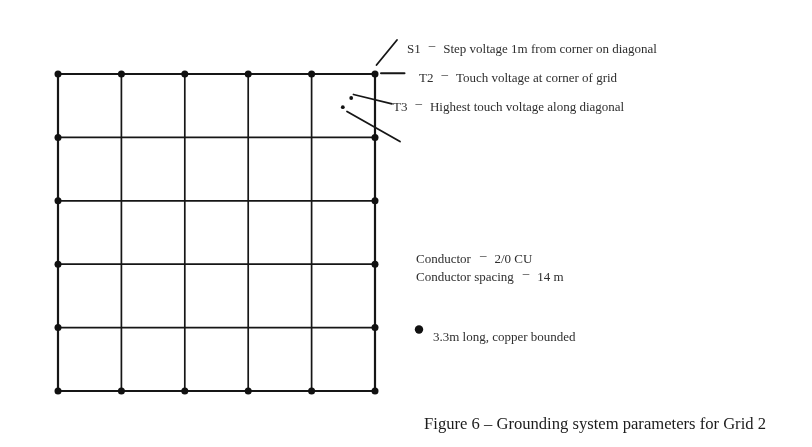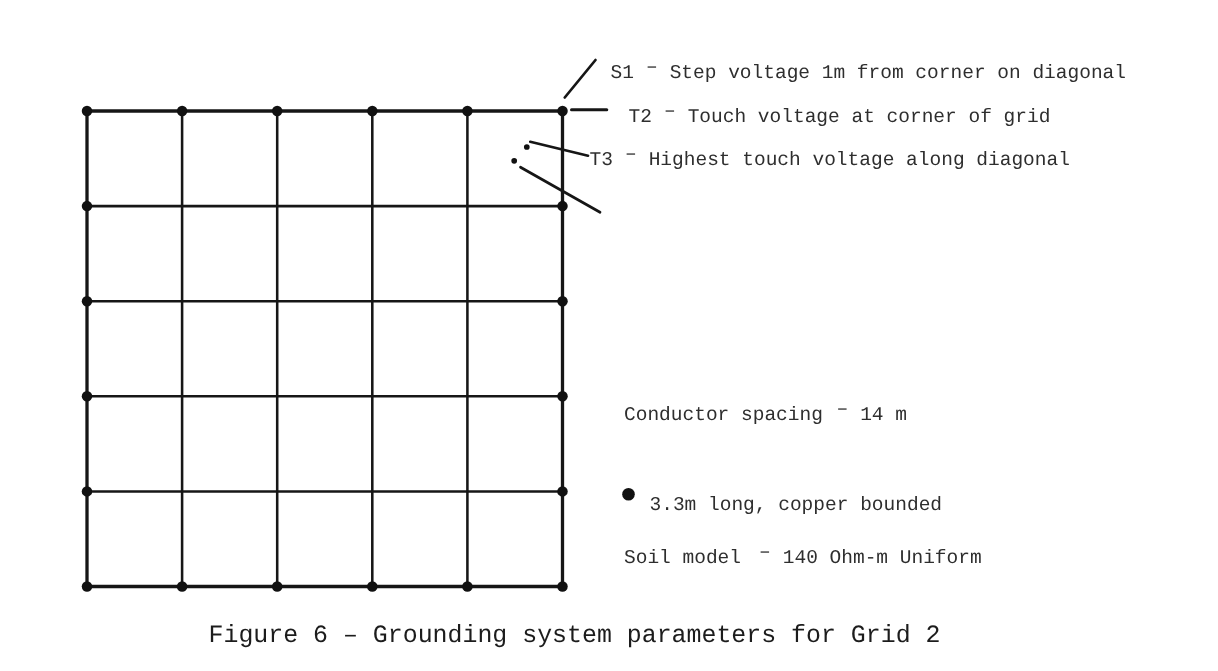--- a/index.html
+++ b/index.html
@@ -1,21 +1,21 @@
 <!DOCTYPE html>
 <html style="--ink: #2e2e2e; --bg: #ffffff;"><head>
 <meta charset="utf-8">
 <style>
   html, body { margin: 0; padding: 0; background: #ffffff; }
   .stage {
     position: relative;
     width: 812px;
     height: 447px;
     background: var(--bg, #ffffff);
-    font-family: Liberation Mono, monospace;
+    font-family: Liberation Serif, serif;
     color: var(--ink, #2e2e2e);
     overflow: hidden;
   }
   .diagram-svg { position: absolute; left: 0; top: 0; }
   .txt {
     position: absolute;
     font-size: 13px;
     line-height: 17px;
     white-space: nowrap;
     color: var(--ink, #2e2e2e);
@@ -26,21 +26,21 @@
     vertical-align: 4px;
     margin-right: 8px;
     letter-spacing: 0;
   }
   .sep-eq { margin: 0 5px; }
   .caption {
     position: absolute;
     left: 0;
     top: 414px;
     width: 766px;
-    text-align: center;
+    text-align: right;
     font-size: 16.6px;
     line-height: 20px;
     color: #1c1c1c;
   }
 </style>
 </head>
 <body>
 
 <div class="stage">
 
@@ -97,24 +97,24 @@
     <circle cx="419" cy="329.5" r="4.2" fill="#111111"></circle>
   </svg>
 
   <div class="txt" style="left:407px; top:36px"><span class="lbl">S1</span><span class="sup">–</span><span>Step voltage 1m from corner on diagonal</span></div>
 
   <div class="txt" style="left:419px; top:65px"><span class="lbl">T2</span><span class="sup">–</span><span>Touch voltage at corner of grid</span></div>
 
   <div class="txt" style="left:393px; top:94px"><span class="lbl">T3</span><span class="sup">–</span><span>Highest touch voltage along diagonal</span></div>
 
 
+  <div class="txt" style="left:416px; top:246px"><span>Conductor</span><span class="sup" style="margin-left:9px">–</span><span>2/0 CU</span></div>
 
   <div class="txt" style="left:416px; top:263.5px"><span>Conductor spacing</span><span class="sup" style="margin-left:9px">–</span><span>14 m</span></div>
 
 
   <div class="txt" style="left:433px; top:327.5px">3.3m long, copper bounded</div>
 
-  <div class="txt" style="left:416px; top:359px"><span>Soil model</span><span class="sup" style="margin-left:12px">–</span><span>140 Ohm-m Uniform</span></div>
 
 
   <div class="caption">Figure 6 – Grounding system parameters for Grid 2</div>
 
 </div>
 
 </body></html>

